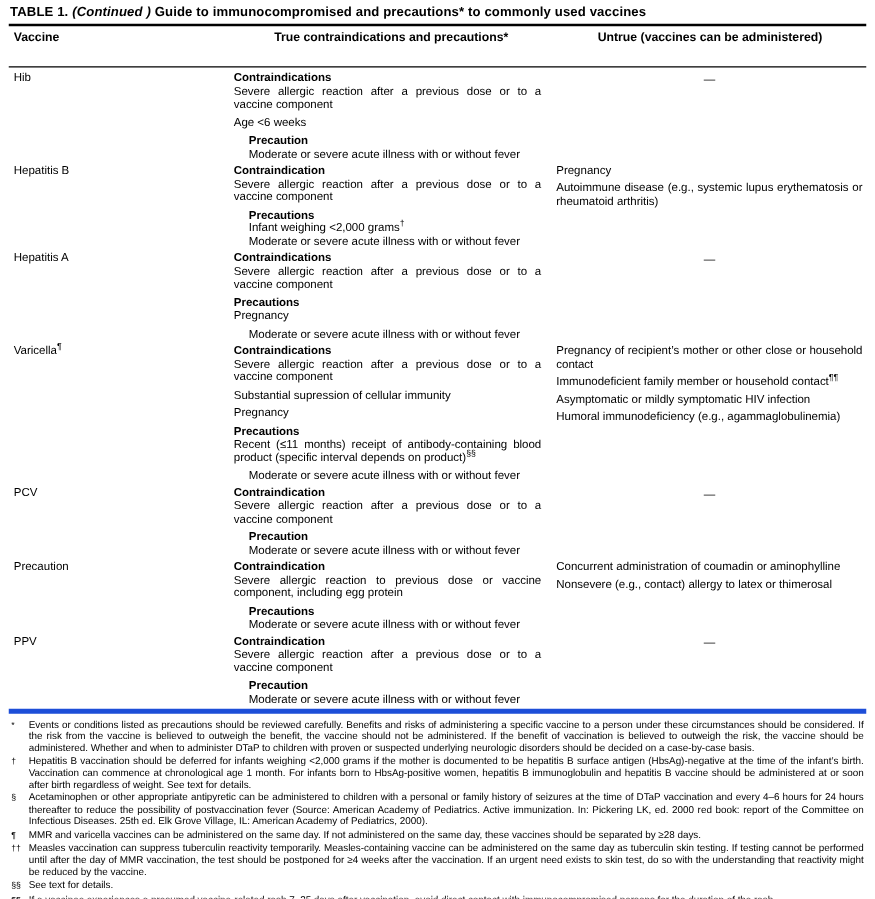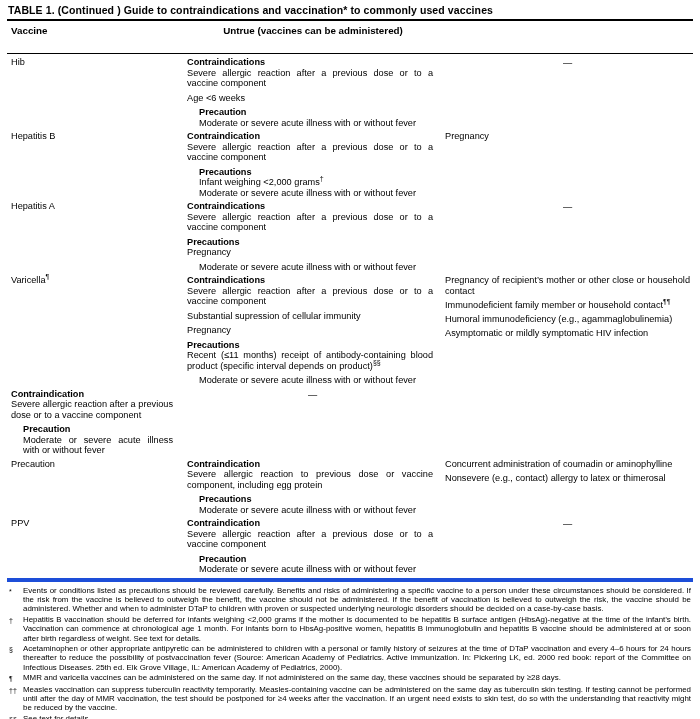--- a/index.html
+++ b/index.html
@@ -6,21 +6,21 @@
   body{
     width:700px;height:719px;background:#ffffff;color:#000;
     font-family:"Liberation Sans", sans-serif;
   }
   .page{padding:3px 7px 0 7px;}
 
   .title{
     font-size:10.5px;font-weight:bold;letter-spacing:.1px;
     padding:1px 0 3px 1px;border-bottom:2px solid #000;
   }
-  .title .cont{}
+  .title .cont{font-style:italic;}
 
   .colhead{
     display:grid;grid-template-columns:176px 260px 1fr;align-items:center;
     border-bottom:1.5px solid #000;padding:4px 0 17px 0;
     font-size:9.8px;font-weight:bold;
   }
   .colhead .c1{padding-left:4px;}
   .colhead .c2,.colhead .c3{text-align:center;}
 
   .tbody{border-bottom:4px solid #1d4ed8;padding-bottom:3px;}
@@ -45,25 +45,26 @@
   .fn-text{text-align:justify;padding-right:2px;}
 </style>
 </head>
 <body>
 
 <div class="page">
 
   <div class="title">
     <span>TABLE 1.</span>
     <span class="cont">(Continued )</span>
-    <span>Guide to contraindications and vaccination* to commonly used vaccines</span>
+    <span>Guide to immunocompromised and precautions* to commonly used vaccines</span>
   </div>
 
   <div class="colhead">
     <div class="c1">Vaccine</div>
+    <div class="c2">True  contraindications  and  precautions*</div>
     <div class="c3">Untrue  (vaccines  can  be  administered)</div>
   </div>
 
   <div class="tbody">
       <div class="row">
         <div class="vaccine-cell">
           <div class="line">Hib</div>
         </div>
         <div class="true-cell">
           <div class="group">
@@ -92,20 +93,21 @@
             <div class="line">Severe allergic reaction after a previous dose or to a vaccine component</div>
           </div>
           <div class="group">
             <div class="line bold">Precautions</div>
             <div class="line">Infant weighing &lt;2,000 grams<sup>†</sup></div>
             <div class="line">Moderate or severe acute illness with or without fever</div>
           </div>
         </div>
         <div class="untrue-cell">
           <div class="u-item">Pregnancy</div>
+          <div class="u-item">Autoimmune disease (e.g., systemic lupus erythematosis or rheumatoid arthritis)</div>
         </div>
       </div>
       <div class="row">
         <div class="vaccine-cell">
           <div class="line">Hepatitis A</div>
         </div>
         <div class="true-cell">
           <div class="group">
             <div class="line bold">Contraindications</div>
             <div class="line">Severe allergic reaction after a previous dose or to a vaccine component</div>
@@ -141,25 +143,28 @@
             <div class="line bold">Precautions</div>
             <div class="line">Recent (≤11 months) receipt of antibody-containing blood product (specific interval depends on product)<sup>§§</sup></div>
           </div>
           <div class="group">
             <div class="line">Moderate or severe acute illness with or without fever</div>
           </div>
         </div>
         <div class="untrue-cell">
           <div class="u-item">Pregnancy of recipient’s mother or other close or household contact</div>
           <div class="u-item">Immunodeficient family member or household contact<sup>¶¶</sup></div>
+          <div class="u-item">Asymptomatic or mildly symptomatic HIV infection</div>
           <div class="u-item">Humoral immunodeficiency (e.g., agammaglobulinemia)</div>
-          <div class="u-item">Asymptomatic or mildly symptomatic HIV infection</div>
-        </div>
-      </div>
-      <div class="row">
+        </div>
+      </div>
+      <div class="row">
+        <div class="vaccine-cell">
+          <div class="line">PCV</div>
+        </div>
         <div class="true-cell">
           <div class="group">
             <div class="line bold">Contraindication</div>
             <div class="line">Severe allergic reaction after a previous dose or to a vaccine component</div>
           </div>
           <div class="group">
             <div class="line bold">Precaution</div>
             <div class="line">Moderate or severe acute illness with or without fever</div>
           </div>
         </div>

